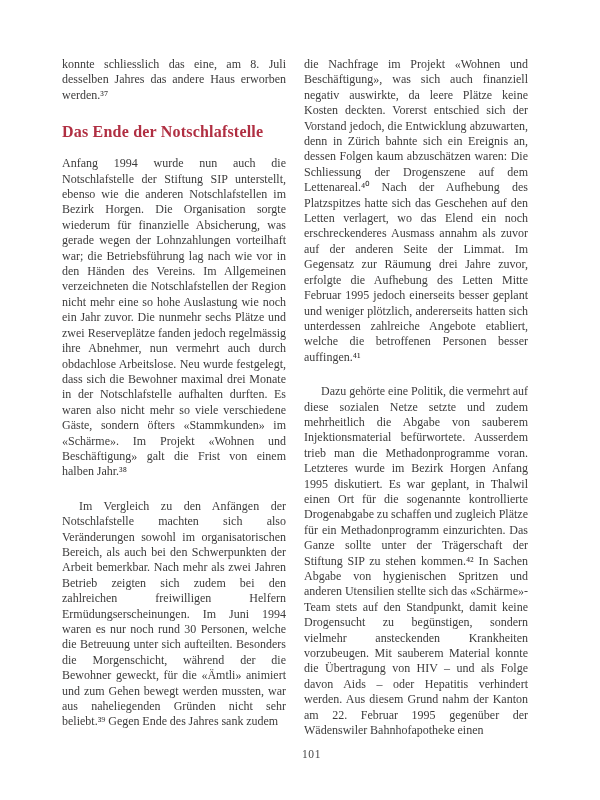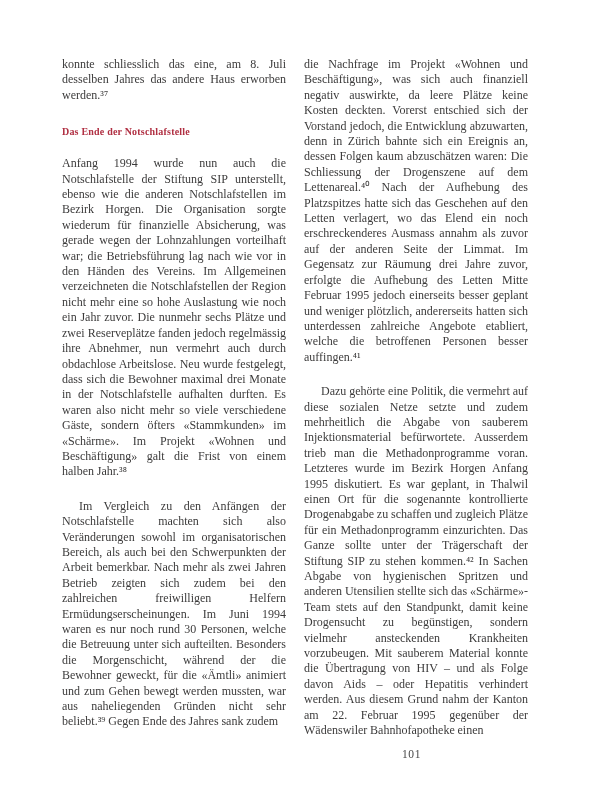--- a/index.html
+++ b/index.html
@@ -40,32 +40,32 @@
     hyphens:auto;
     -webkit-hyphens:auto;
     word-spacing:-0.2px;
   }
   .indent{
     text-indent:17px;
     margin-top:19px;
   }
   .heading{
     margin:21px 0 17px 0;
-    font-size:10px;
+    font-size:16px;
     line-height:15px;
     font-weight:bold;
     color:var(--color-heading);
     letter-spacing:0.2px;
   }
   .page-number{
     position:absolute;
     top:748px;
     left:302px;
     width:219px;
-    text-align:center;
+    text-align:left;
     font-size:11.5px;
     letter-spacing:0.6px;
     color:var(--color-page_number);
   }
 </style>
 </head>
 <body>
 
 <div class="page">
   <div class="columns">

